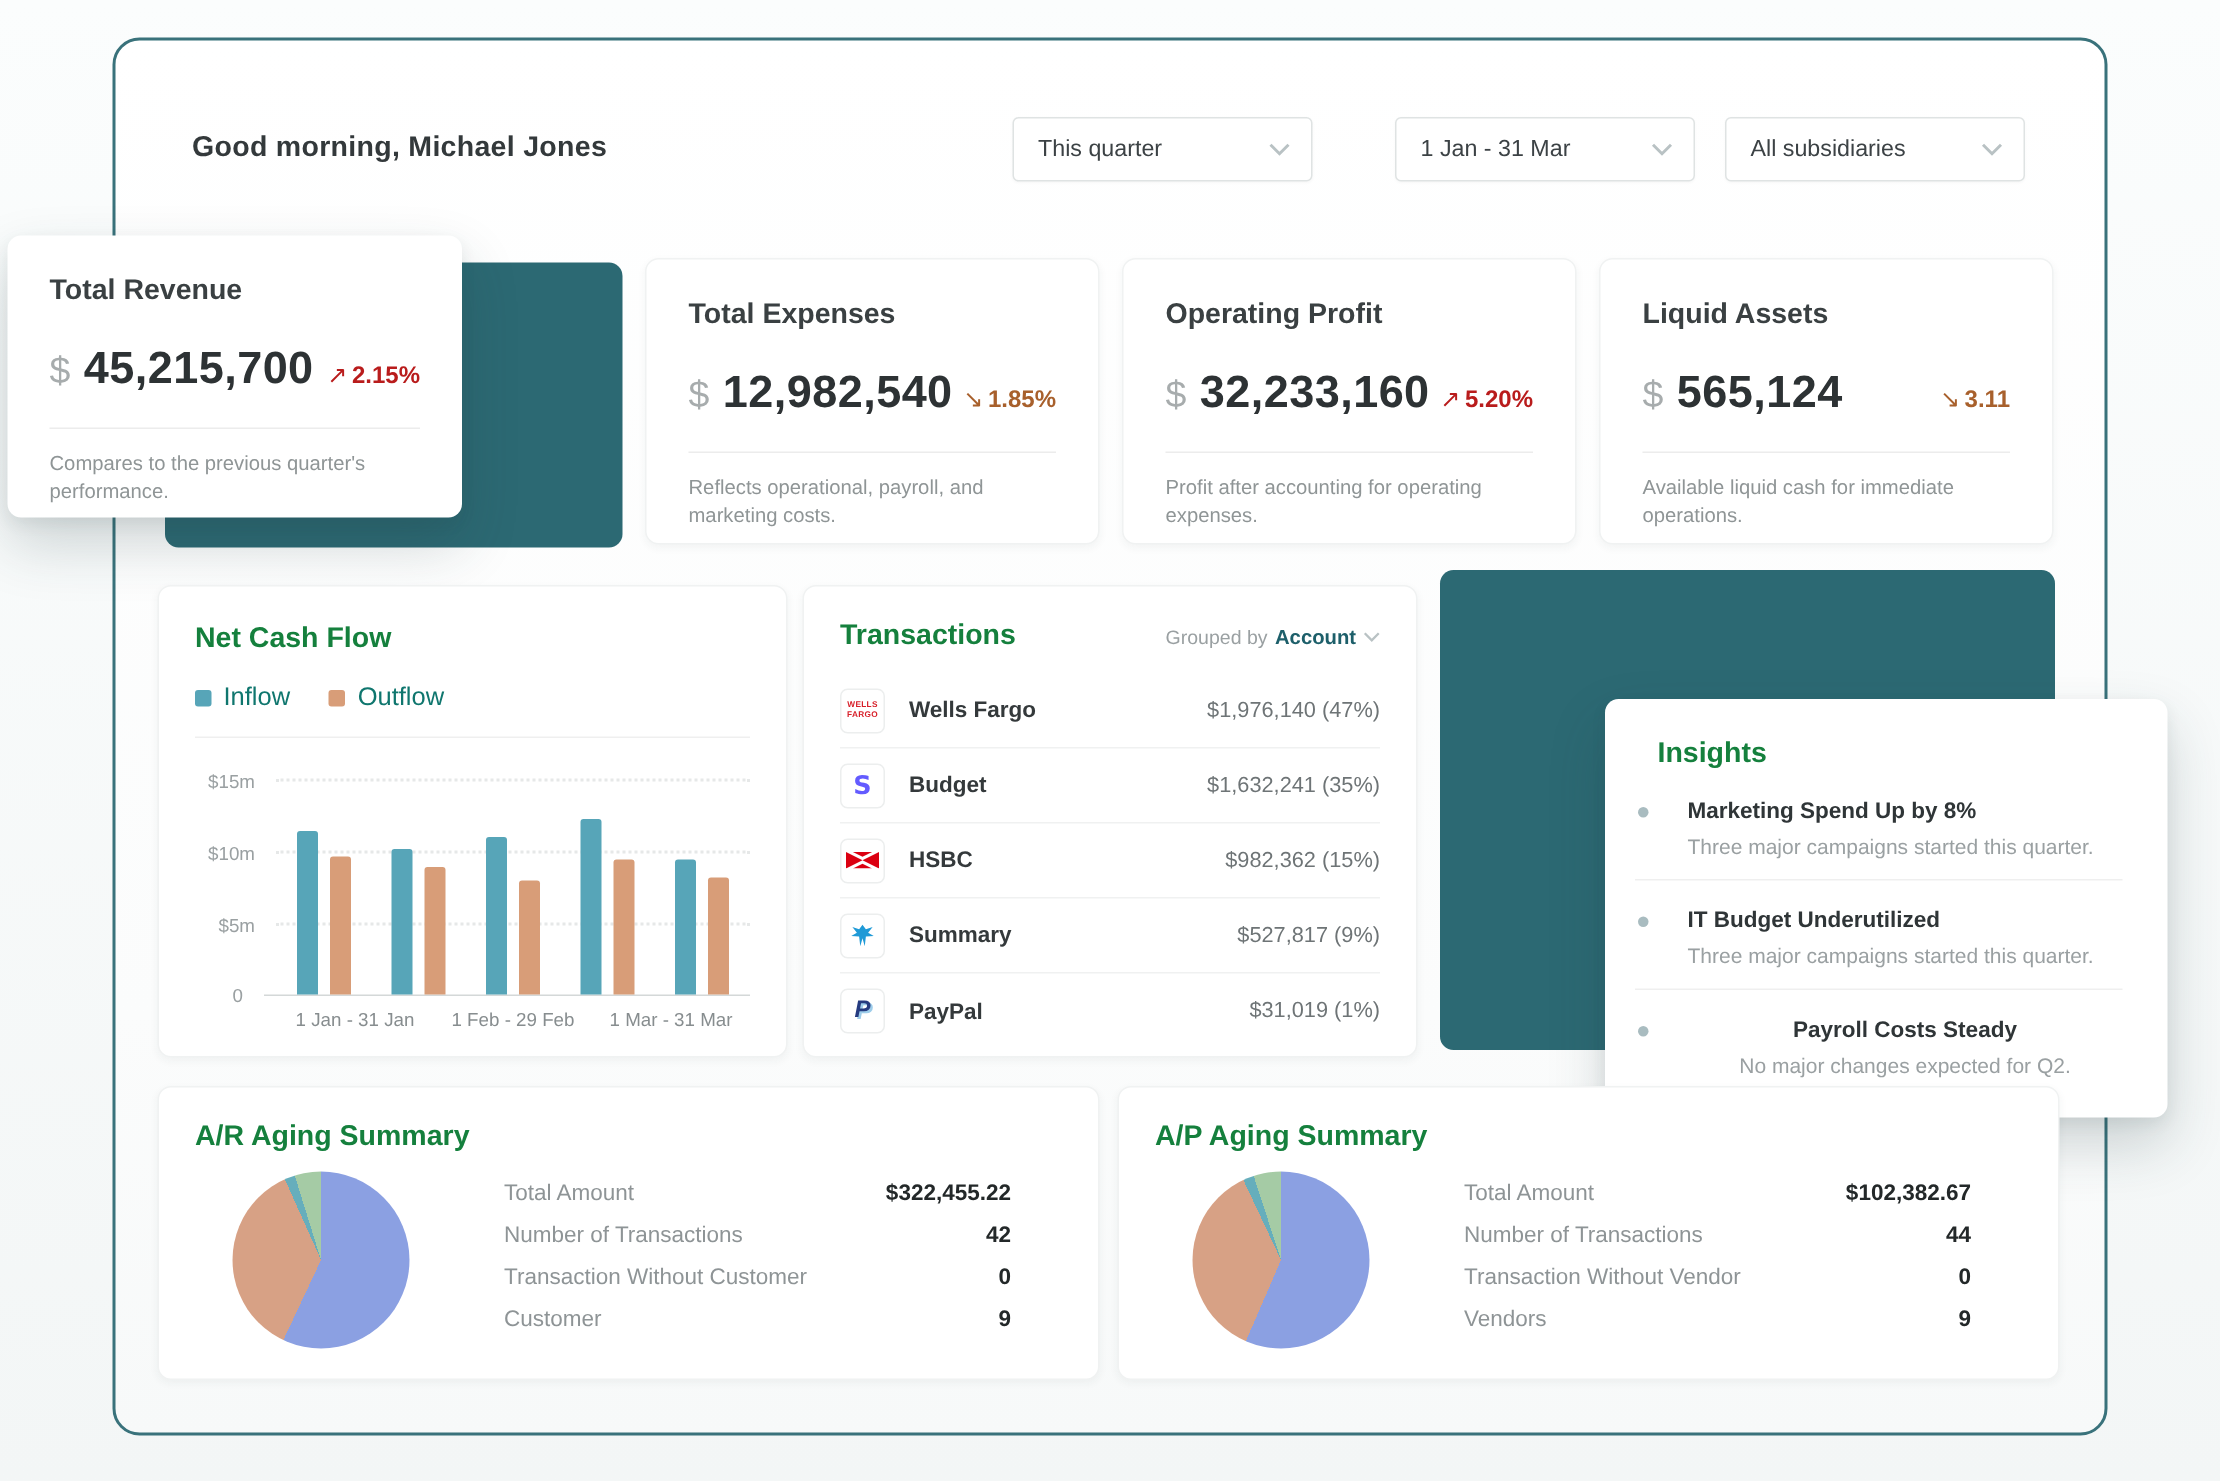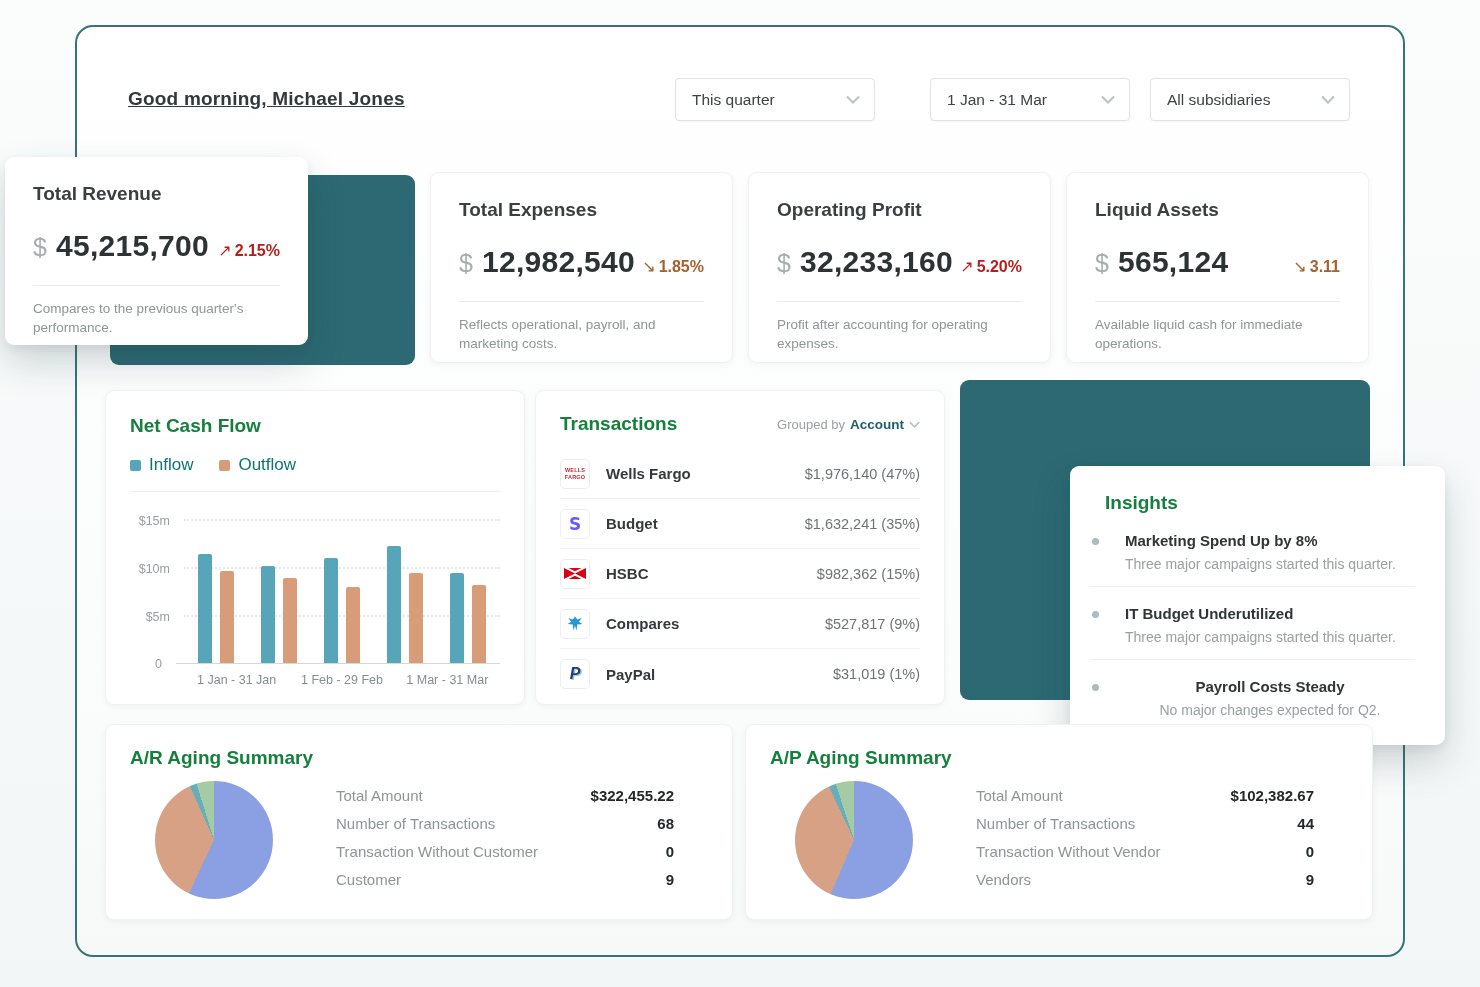--- a/index.html
+++ b/index.html
@@ -6,21 +6,21 @@
   html,body { width:1480px; height:987px; }
   body { font-family:"Liberation Sans", sans-serif; background:#f4f7f7; position:relative; overflow:hidden; }
   .canvas { position:absolute; inset:0; width:1480px; height:987px; background:linear-gradient(180deg,#fbfdfd 0%,#f3f6f6 100%); }
 
   
   .frame { position:absolute; left:75px; top:25px; width:1330px; height:932px;
            border:2px solid #39727b; border-radius:18px;
            background:linear-gradient(180deg,#ffffff 0%,#fbfcfc 70%,#f7f9f9 100%); }
 
   
-  .greeting { position:absolute; left:128px; top:88px; font-size:19px; font-weight:700; color:#33393b; letter-spacing:.2px;text-decoration:underline; }
+  .greeting { position:absolute; left:128px; top:88px; font-size:19px; font-weight:700; color:#33393b; letter-spacing:.2px; }
   .filter { position:absolute; top:78px; height:43px; width:200px; background:#fff;
             border:1px solid #dfe3e3; border-radius:4px; display:flex; align-items:center;
             justify-content:space-between; padding:0 14px 0 16px; cursor:pointer;
             box-shadow:0 1px 2px rgba(0,0,0,.03); }
   .filter span { font-size:15.5px; color:#3c4245; }
   .filter.f1{ left:675px; } .filter.f2{ left:930px; } .filter.f3{ left:1150px; }
   .chev { width:14px; height:9px; }
   .chev polyline { fill:none; stroke:#b9c2c4; stroke-width:2; }
 
   
@@ -279,21 +279,21 @@
         </div>
         <span class="tx-name">HSBC</span>
         <span class="tx-amt">$982,362 (15%)</span>
       </div>
       <div class="tx-row">
         <div class="logo">
           <svg width="18" height="18" viewBox="0 0 24 24">
             <path fill="#1f9ad7" d="M12 2 L15 6 L21 4 L17 9 L22 12 L15 12.5 L14 21 L12 14 L10 21 L9 12.5 L2 12 L7 9 L3 4 L9 6 Z"></path>
           </svg>
         </div>
-        <span class="tx-name">Compares</span>
+        <span class="tx-name">Summary</span>
         <span class="tx-amt">$527,817 (9%)</span>
       </div>
       <div class="tx-row">
         <div class="logo">
             <span class="pp-p">P</span>
           </div>
         <span class="tx-name">PayPal</span>
         <span class="tx-amt">$31,019 (1%)</span>
       </div>
     </div>
@@ -321,21 +321,21 @@
   <div class="card aging ar">
     <div class="section-title">A/R Aging Summary</div>
     <div class="pie" id="pie-ar" style="background: conic-gradient(rgb(139, 160, 226) 0deg, rgb(139, 160, 226) 205.2deg, rgb(215, 161, 133) 205.2deg, rgb(215, 161, 133) 335.88deg, rgb(102, 174, 188) 335.88deg, rgb(102, 174, 188) 342.72deg, rgb(165, 203, 165) 342.72deg, rgb(165, 203, 165) 360deg);"></div>
     <div class="stats">
       <div class="stat-row">
         <span class="stat-label">Total Amount</span>
         <span class="stat-value">$322,455.22</span>
       </div>
       <div class="stat-row">
         <span class="stat-label">Number of Transactions</span>
-        <span class="stat-value">68</span>
+        <span class="stat-value">42</span>
       </div>
       <div class="stat-row">
         <span class="stat-label">Transaction Without Customer</span>
         <span class="stat-value">0</span>
       </div>
       <div class="stat-row">
         <span class="stat-label">Customer</span>
         <span class="stat-value">9</span>
       </div>
     </div>

